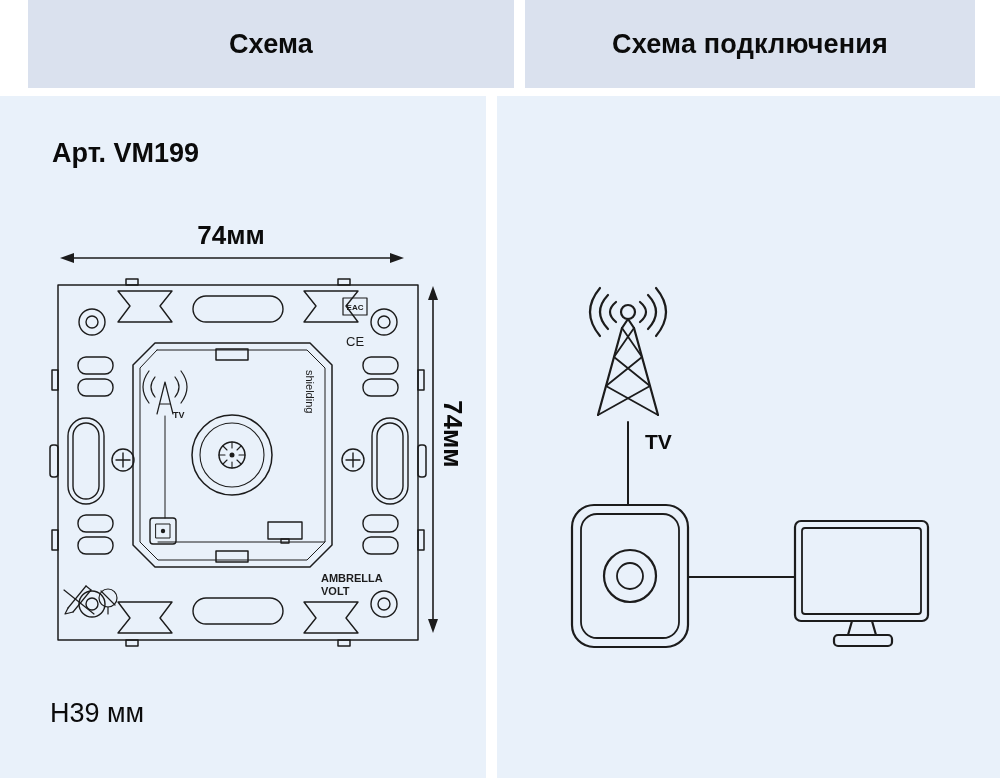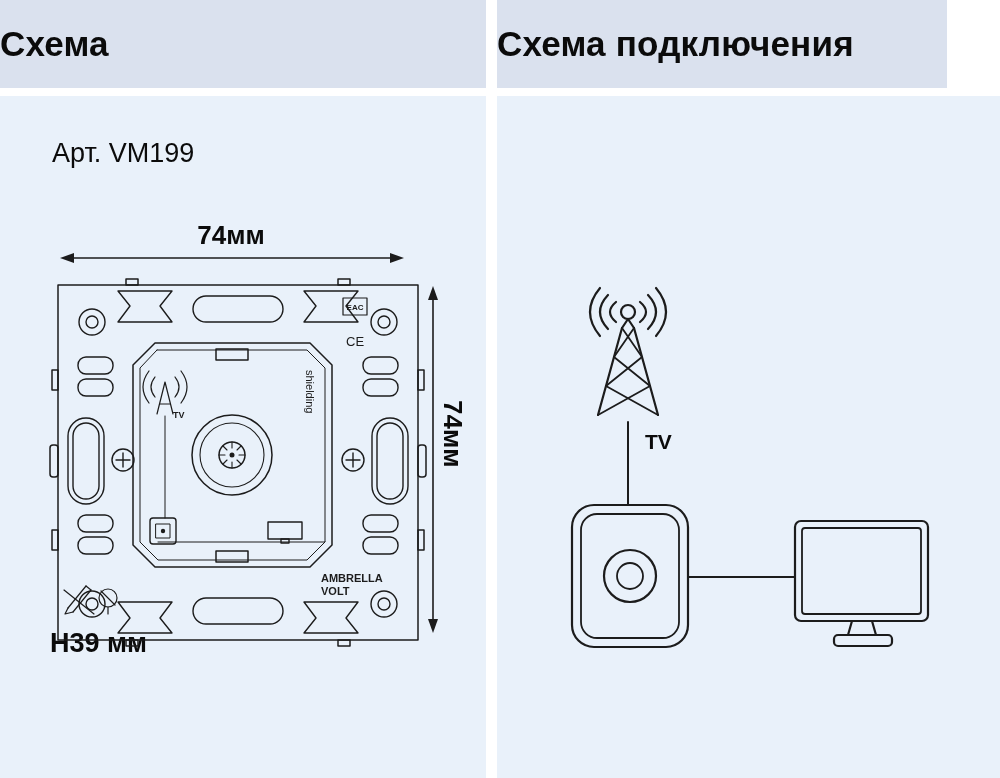--- a/index.html
+++ b/index.html
@@ -7,44 +7,44 @@
     --panel-bg:#e9f1fa;
     --line:#1c1c1c;
   }
   html,body{margin:0;padding:0;}
   body{
     width:1000px;height:778px;position:relative;background:#ffffff;
     font-family:"Liberation Sans", sans-serif;color:#0b0b0b;overflow:hidden;
   }
   .hdr{
     position:absolute;top:0;height:88px;background:var(--header-bg);
-    display:flex;align-items:center;
-    font-size:35px;font-weight:bold;letter-spacing:.2px;
+    display:flex;align-items:center;justify-content:center;
+    font-size:27px;font-weight:bold;letter-spacing:.2px;margin-left:28px;
   }
   .hdr-left{left:0;width:486px;}
   .hdr-right{left:497px;width:450px;}
   .panel{
     position:absolute;top:96px;height:682px;background:var(--panel-bg);
   }
   .panel-left{left:0;width:486px;}
   .panel-right{left:497px;width:503px;}
   .abs{position:absolute;}
   .article{
-    left:52px;top:138px;font-size:27px;font-weight:normal;
+    left:52px;top:138px;font-size:27px;font-weight:bold;
   }
   .dim-w{
     left:151px;top:220px;width:160px;text-align:center;
     font-size:26px;font-weight:bold;
   }
   .dim-h{
     left:468px;top:400px;font-size:26px;font-weight:bold;
     transform:rotate(90deg);transform-origin:top left;white-space:nowrap;
   }
   .dim-d{
-    left:50px;top:628px;font-size:27px;font-weight:bold;
+    left:50px;top:698px;font-size:27px;font-weight:normal;
   }
   .tv-label{
     left:645px;top:430px;font-size:21px;font-weight:600;
   }
   svg{display:block;}
   .ln{stroke:var(--line);fill:none;stroke-linecap:round;stroke-linejoin:round;}
   .fl{fill:var(--line);stroke:none;}
   text.small{fill:var(--line);font-family:"Liberation Sans",sans-serif;}
 </style>
 </head>

